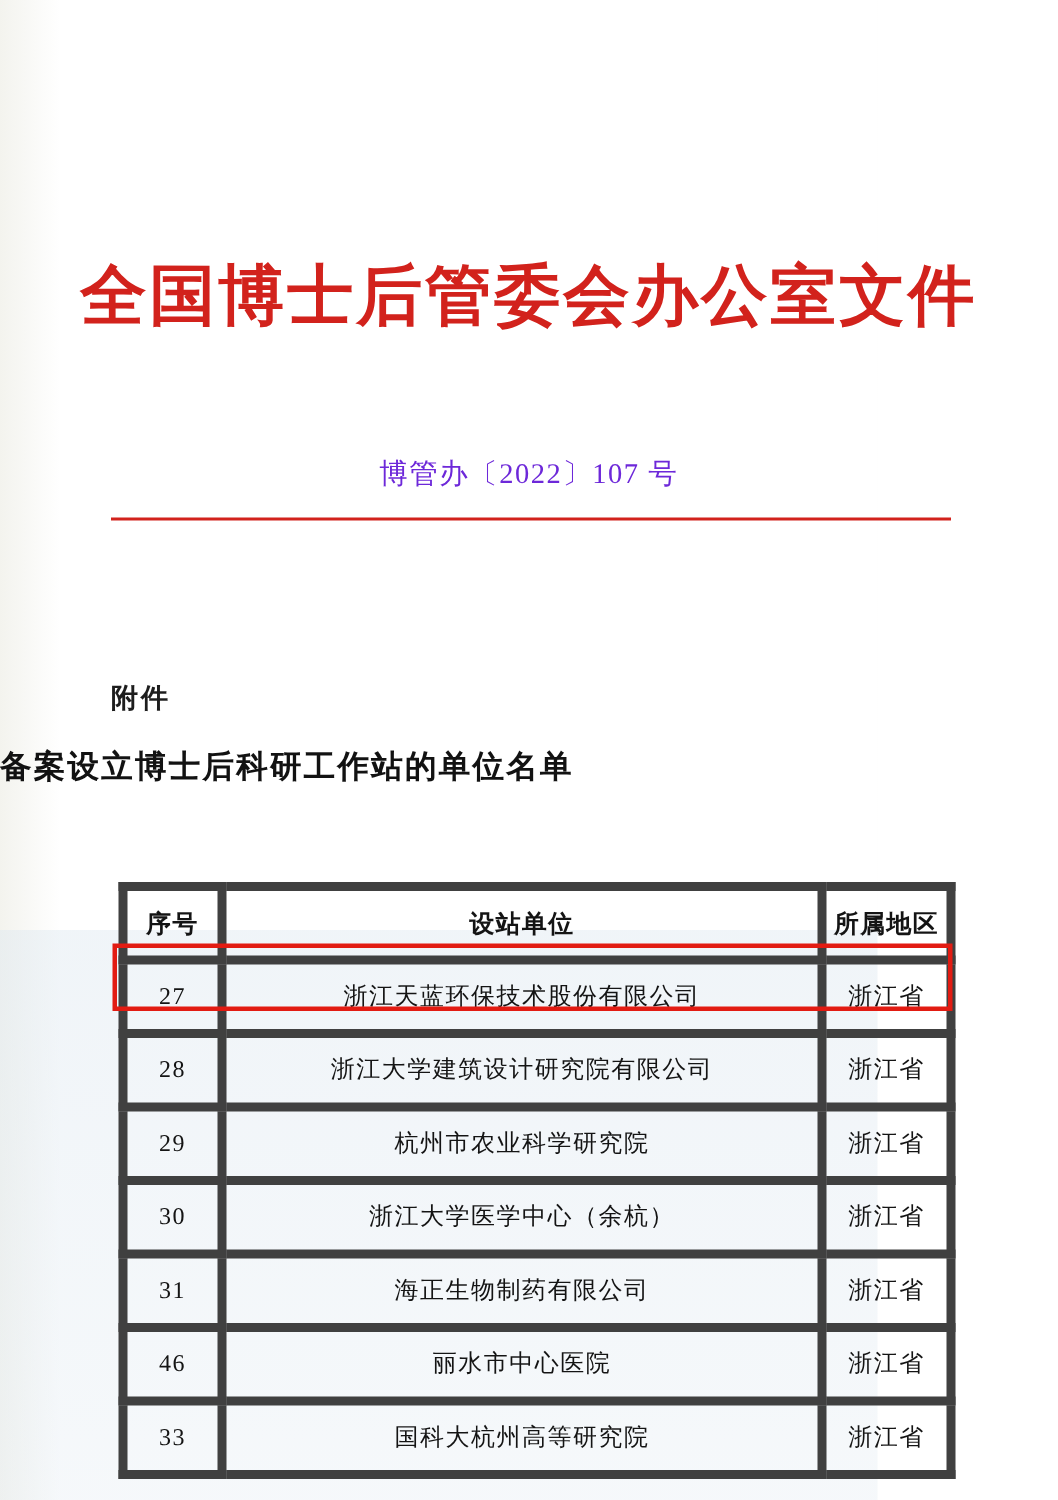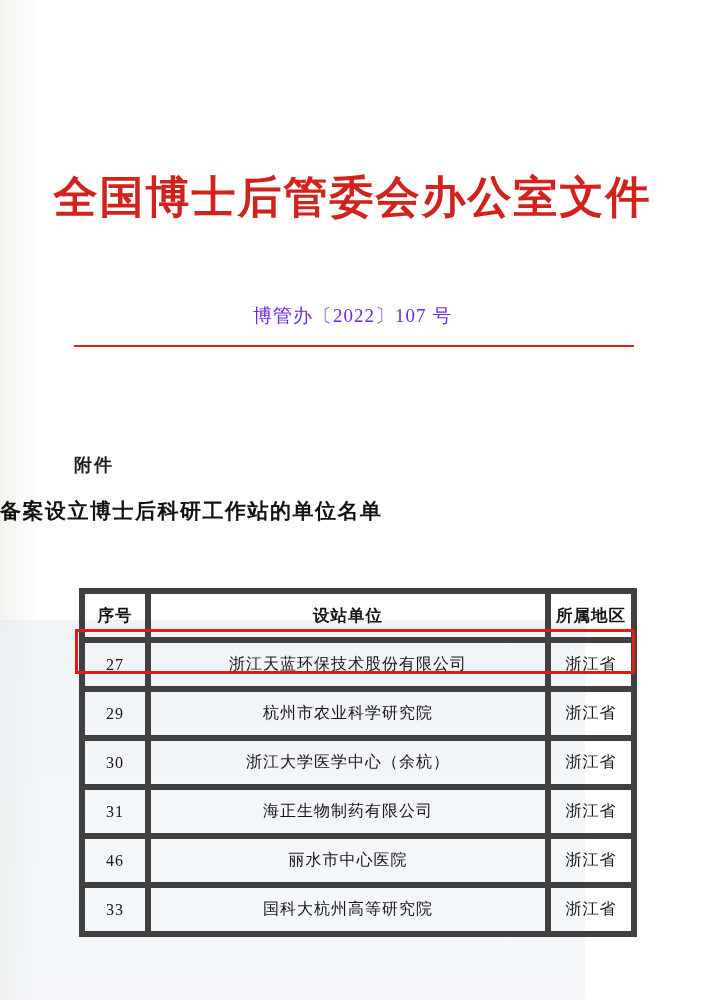--- a/index.html
+++ b/index.html
@@ -158,20 +158,25 @@
           <th>所属地区</th>
         </tr>
       </thead>
       <tbody>
         <tr>
           <td>27</td>
           <td>浙江天蓝环保技术股份有限公司</td>
           <td>浙江省</td>
         </tr>
         <tr>
+          <td>28</td>
+          <td>浙江大学建筑设计研究院有限公司</td>
+          <td>浙江省</td>
+        </tr>
+        <tr>
           <td>29</td>
           <td>杭州市农业科学研究院</td>
           <td>浙江省</td>
         </tr>
         <tr>
           <td>30</td>
           <td>浙江大学医学中心（余杭）</td>
           <td>浙江省</td>
         </tr>
         <tr>

